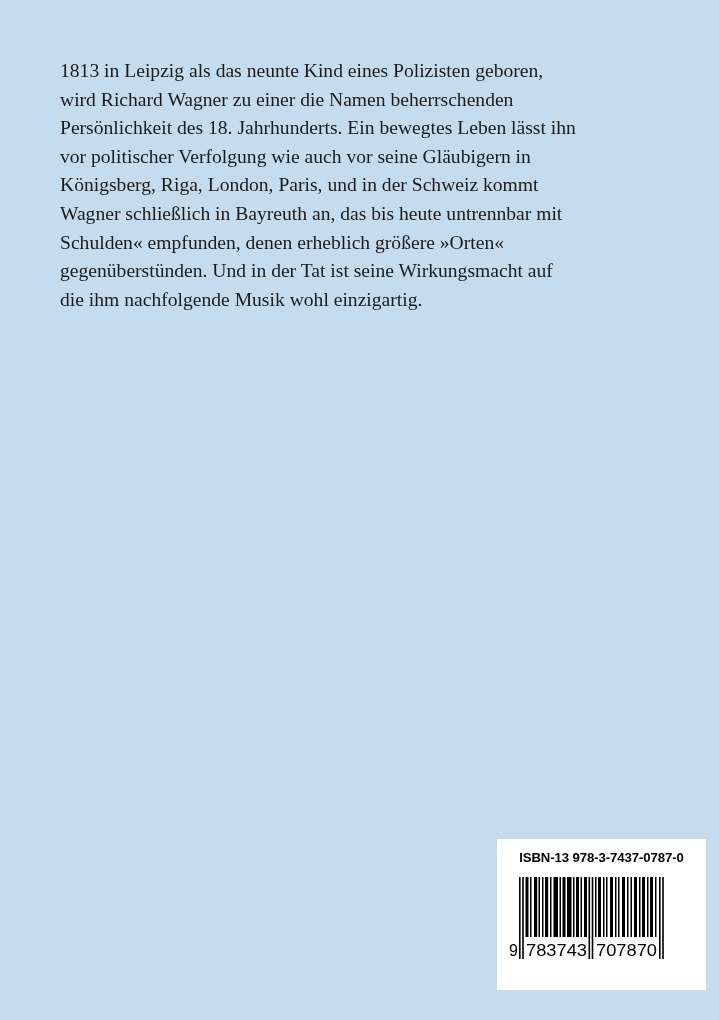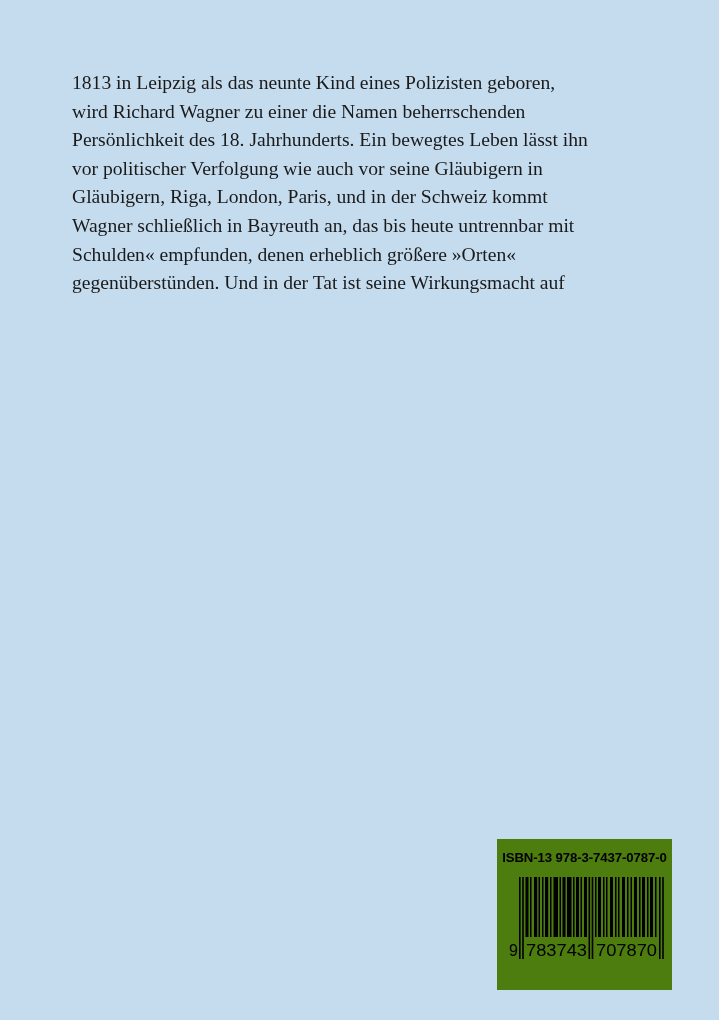--- a/index.html
+++ b/index.html
@@ -15,33 +15,33 @@
     }
     .blurb {
       position: absolute;
       left: 60px;
       top: 57px;
       width: 620px;
       font-family: "Liberation Serif", "DejaVu Serif", serif;
       font-size: 19.6px;
       line-height: 28.6px;
       color: #1a1a1a;
-      margin: 12px;
+      margin: 0;
     }
     .blurb-line {
       display: block;
       white-space: nowrap;
     }
     .isbn-box {
       position: absolute;
       left: 497px;
       top: 839px;
-      width: 175px;
+      width: 209px;
       height: 151px;
-      background: #4d7c0f;
+      background: #ffffff;
       box-sizing: border-box;
       font-family: "Liberation Sans", "DejaVu Sans", sans-serif;
       color: #000;
     }
     .isbn-label {
       position: absolute;
       left: 0;
       right: 0;
       top: 11px;
       text-align: center;
@@ -67,24 +67,25 @@
     }
   </style>
 </head>
 <body>
 
 <div class="blurb">
   <span class="blurb-line">1813 in Leipzig als das neunte Kind eines Polizisten geboren,</span>
   <span class="blurb-line">wird Richard Wagner zu einer die Namen beherrschenden</span>
   <span class="blurb-line">Persönlichkeit des 18. Jahrhunderts. Ein bewegtes Leben lässt ihn</span>
   <span class="blurb-line">vor politischer Verfolgung wie auch vor seine Gläubigern in</span>
-  <span class="blurb-line">Gläubigern, Riga, London, Paris, und in der Schweiz kommt</span>
+  <span class="blurb-line">Königsberg, Riga, London, Paris, und in der Schweiz kommt</span>
   <span class="blurb-line">Wagner schließlich in Bayreuth an, das bis heute untrennbar mit</span>
   <span class="blurb-line">Schulden« empfunden, denen erheblich größere »Orten«</span>
   <span class="blurb-line">gegenüberstünden. Und in der Tat ist seine Wirkungsmacht auf</span>
+  <span class="blurb-line">die ihm nachfolgende Musik wohl einzigartig.</span>
 </div>
 
 <div class="isbn-box">
   <div class="isbn-label">ISBN-13 978-3-7437-0787-0</div>
   <svg class="barcode" viewBox="0 0 165 82" xmlns="http://www.w3.org/2000/svg">
     <g fill="#000">
 
       <rect x="10" y="0" width="1.6" height="82"></rect>
       <rect x="13.2" y="0" width="1.6" height="82"></rect>
 

